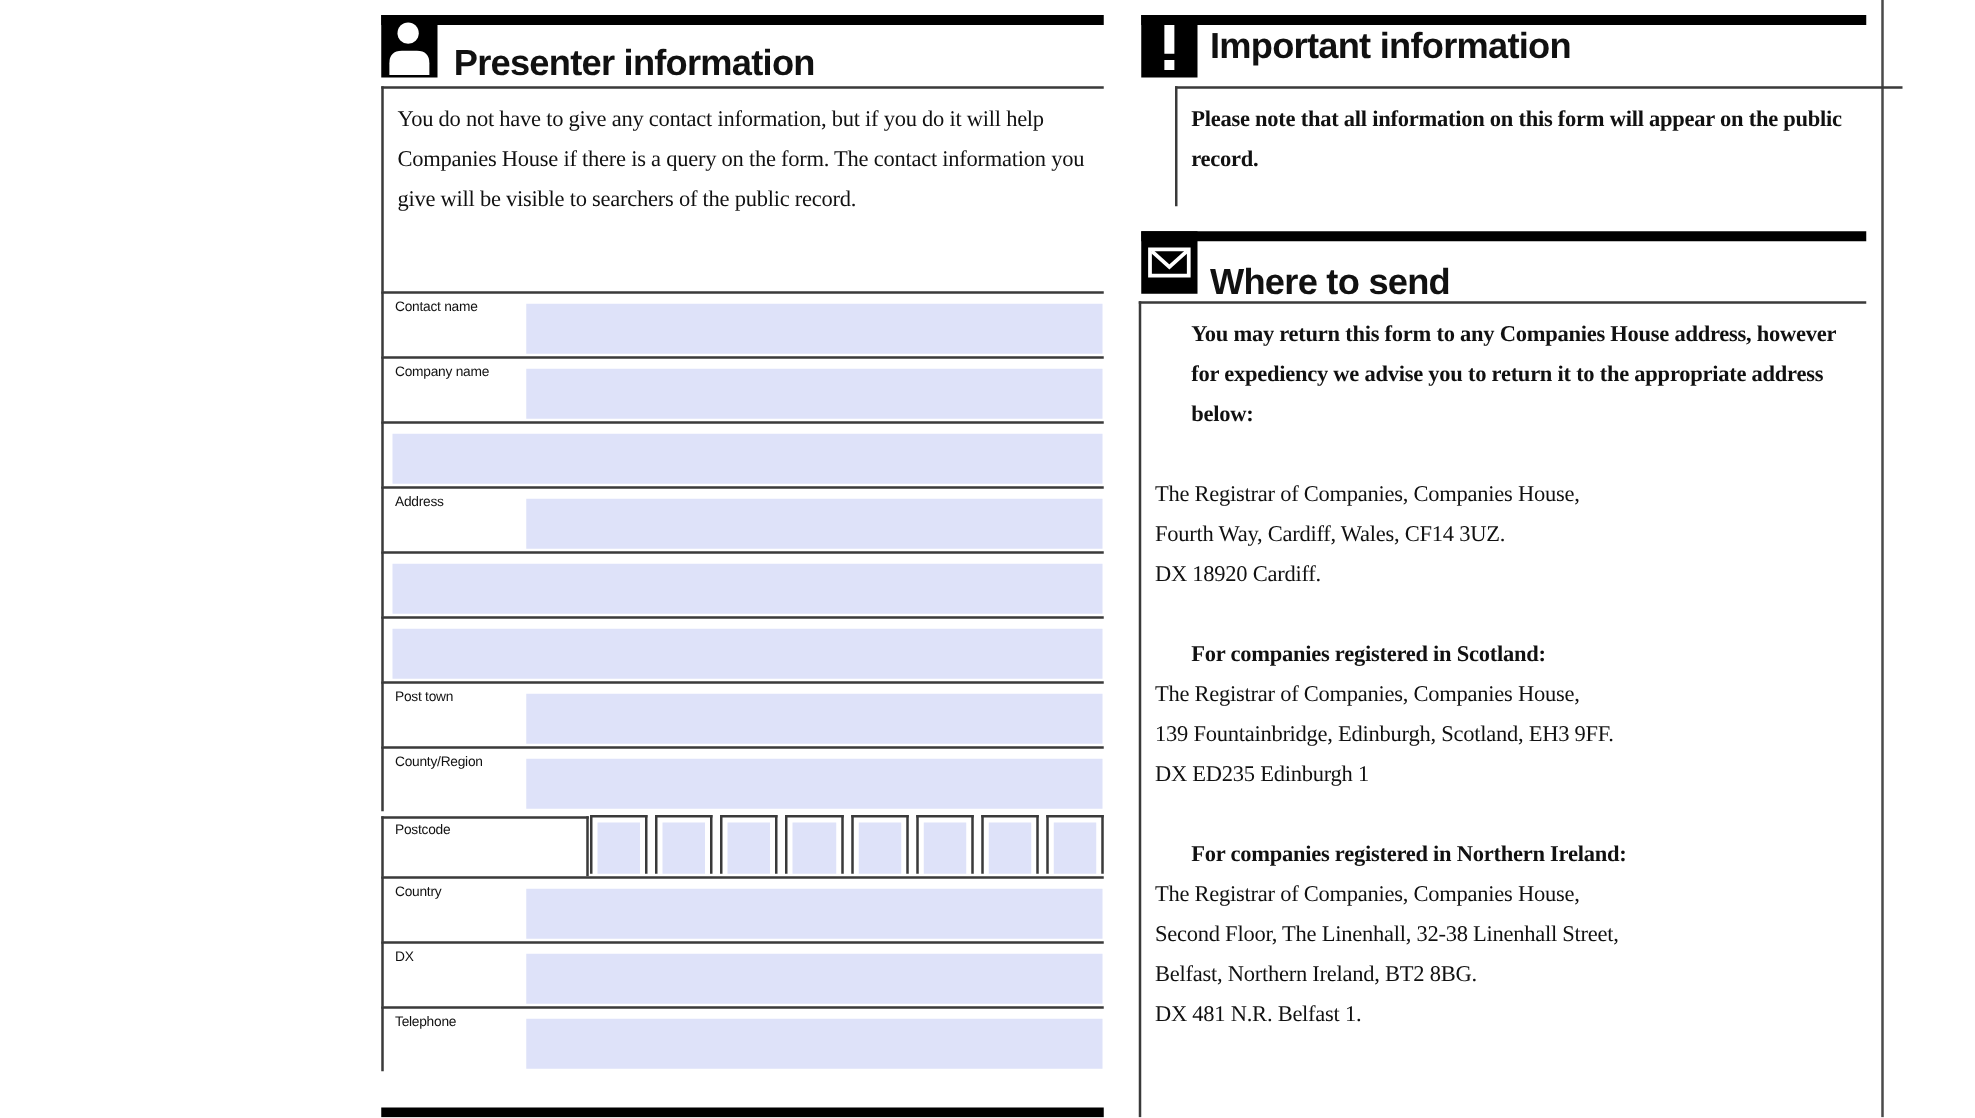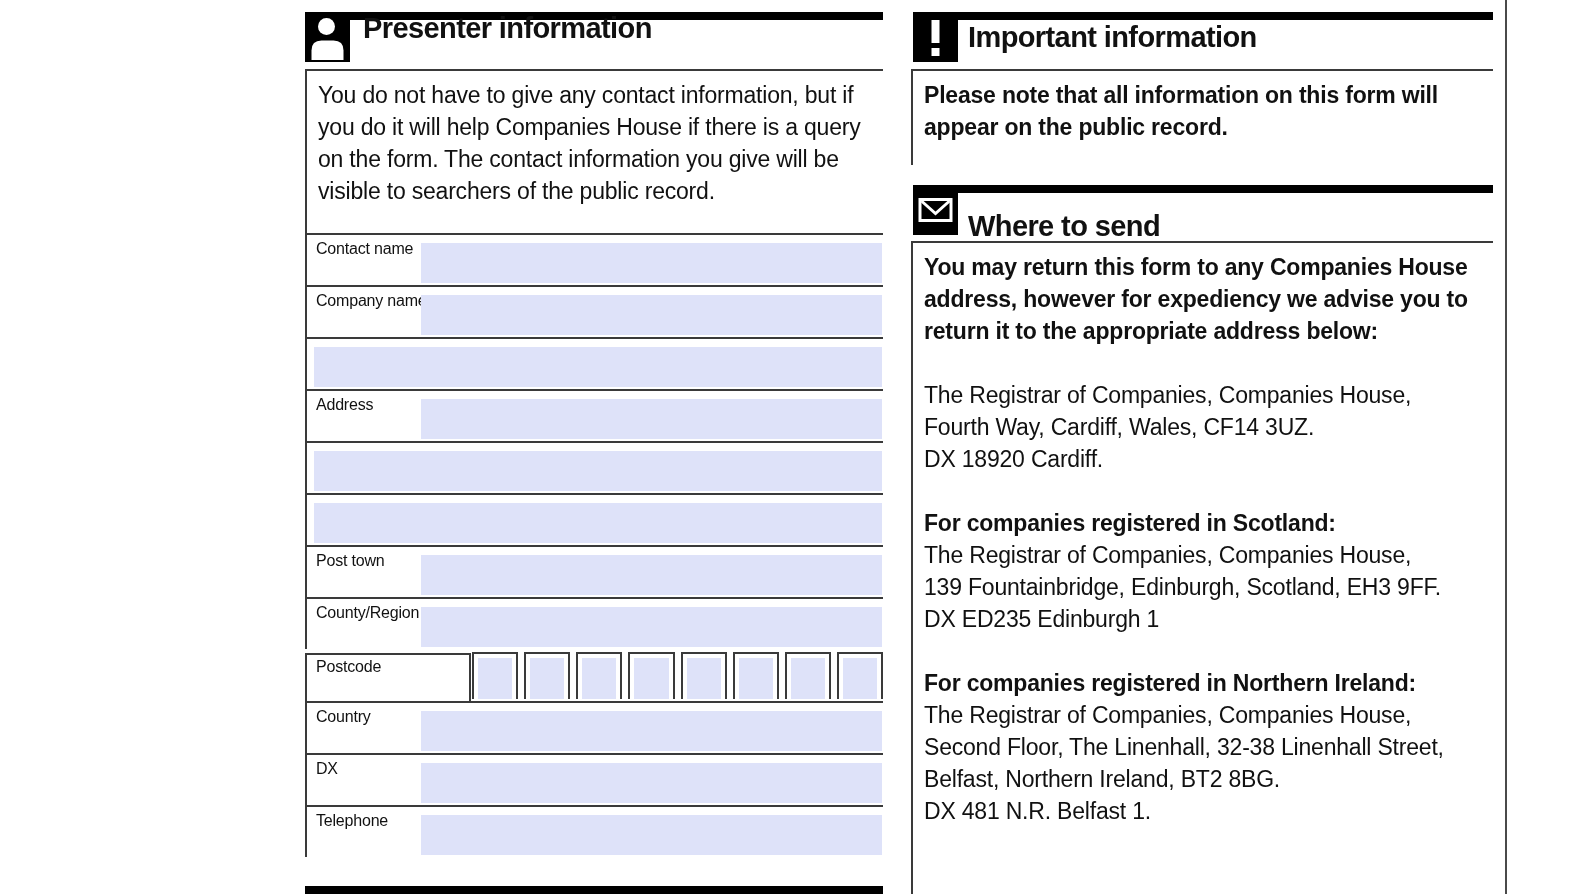--- a/index.html
+++ b/index.html
@@ -17,28 +17,28 @@
   
   .sec-bar{position:absolute;height:8px;background:#000;}
   .sec-icon{position:absolute;width:45px;height:50px;background:#000;}
   .sec-icon svg{display:block;}
   .sec-title{position:absolute;font-size:29px;font-weight:700;letter-spacing:-0.6px;white-space:nowrap;}
 
   
   .infobox{
     position:absolute;box-sizing:border-box;
     border-top:2px solid #3a3a3a;border-left:2px solid #3a3a3a;
-    padding:8px 8px 0 11px;font-size:23px;line-height:32px;
+    padding:8px 8px 0 11px;font-size:18px;line-height:32px;font-family:Liberation Serif, serif;
   }
-  .bold{font-weight:700;}
+  .bold{font-weight:700;margin-left:29px;}
 
   
   .rows{position:absolute;top:233px;left:0;width:578px;}
   .frow{position:relative;height:52px;border-top:2px solid #3a3a3a;border-left:2px solid #3a3a3a;box-sizing:border-box;}
-  .flabel{position:absolute;left:9px;top:5px;font-size:16px;letter-spacing:-0.2px;white-space:nowrap;}
+  .flabel{position:absolute;left:9px;top:5px;font-size:11px;letter-spacing:-0.2px;white-space:nowrap;}
   .ffield{position:absolute;left:114px;right:1px;top:8px;height:40px;background:#dee2f9;}
   .frow.full .ffield{left:7px;}
   .frow.pc{border-top:none;border-left:none;}
   .pc-label-cell{position:absolute;left:0;top:4px;width:166px;height:48px;box-sizing:border-box;
     border-top:2px solid #3a3a3a;border-left:2px solid #3a3a3a;border-right:2px solid #3a3a3a;}
   .pc-label-cell .flabel{top:3px;}
   .pc-boxes{position:absolute;left:167px;right:0;top:3px;height:47px;display:flex;gap:6px;}
   .pc-box{flex:1;border:2px solid #3a3a3a;border-bottom:none;box-sizing:border-box;padding:4px 4px 0 4px;}
   .pc-box-fill{width:100%;height:100%;background:#dee2f9;}
   .bottom-bar{position:absolute;top:886px;left:0;right:0;height:8px;background:#000;}
@@ -53,21 +53,21 @@
   <div class="divider"></div>
 
   <div class="col-left">
     <div class="sec-bar" style="left:0;right:0;top:12px;"></div>
     <div class="sec-icon" style="left:0;top:12px;">
       <svg width="45" height="50" viewBox="0 0 45 50">
         <circle cx="21.5" cy="14.5" r="8.5" fill="#fff"></circle>
         <path d="M6.5 48 V38.5 Q6.5 28.5 16.5 28.5 H28.5 Q38.5 28.5 38.5 38.5 V48 Z" fill="#fff"></path>
       </svg>
     </div>
-    <div class="sec-title" style="left:58px;top:12px;">Presenter information</div>
+    <div class="sec-title" style="left:58px;top:35px;">Presenter information</div>
 
     <div class="infobox" style="top:69px;left:0;width:578px;height:164px;">
       <span>You do not have to give any contact information, but if you do it will help Companies House if there is a query on the form.  The contact information you give will be visible to searchers of the public record.</span>
     </div>
 
     <div class="rows">
       <div class="frow">
         <span class="flabel">Contact name</span>
         <div class="ffield"></div>
       </div>

